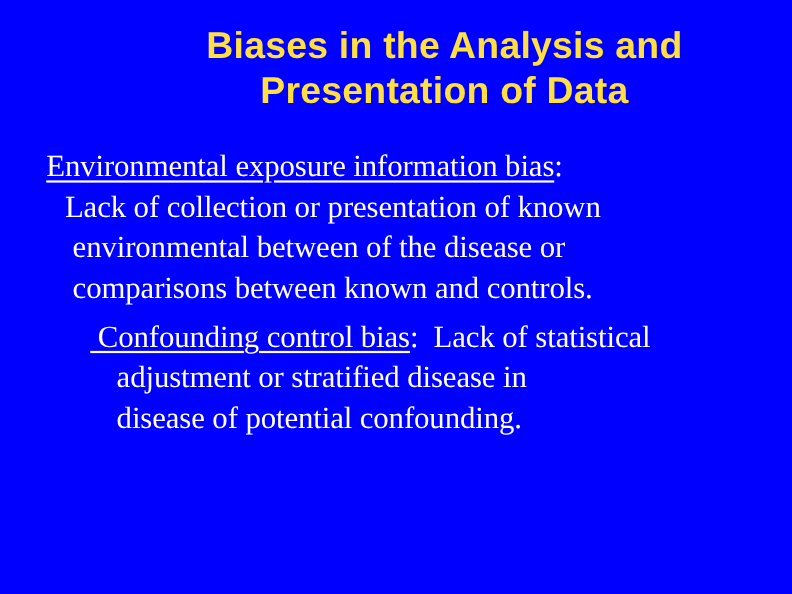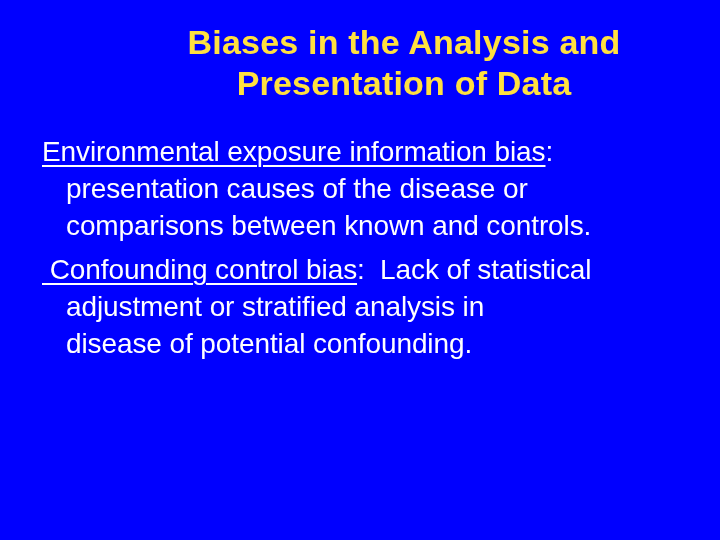--- a/index.html
+++ b/index.html
@@ -39,26 +39,28 @@
   
   #slide-body {
     position: absolute;
     left: 42px;
     top: 133px;
     width: 650px;
     color: #ffffff;
     font-size: 28px;
     line-height: 37px;
     letter-spacing: -0.1px;
+    font-family: Liberation Serif, serif;
   }
   .para {
     margin: 0 0 3px 0;
   }
   .para.second {
     margin-top: 7px;
+    margin-left: 40px;
   }
   .line {
     white-space: pre;
   }
   .line.indent {
     padding-left: 24px;
   }
   .line.indent-hang {
     padding-left: 17px;
   }
@@ -73,24 +75,25 @@
 
 <div id="slide">
 
   <div id="slide-title">Biases in the Analysis and
 Presentation of Data</div>
 
   <div id="slide-body">
 
     <div class="para">
       <div class="line"><span class="term">Environmental exposure information bias</span><span>:</span></div>
-      <div class="line indent">presentation causes of the disease or</div>
+      <div class="line indent-hang">Lack of collection or presentation of known</div>
+      <div class="line indent">environmental between of the disease or</div>
       <div class="line indent">comparisons between known and controls.</div>
     </div>
 
     <div class="para second">
       <div class="line"><span class="term"> Confounding control bias</span><span>:  Lack of statistical</span></div>
-      <div class="line indent">adjustment or stratified analysis in</div>
+      <div class="line indent">adjustment or stratified disease in</div>
       <div class="line indent">disease of potential confounding.</div>
     </div>
 
   </div>
 </div>
 
 </body></html>

